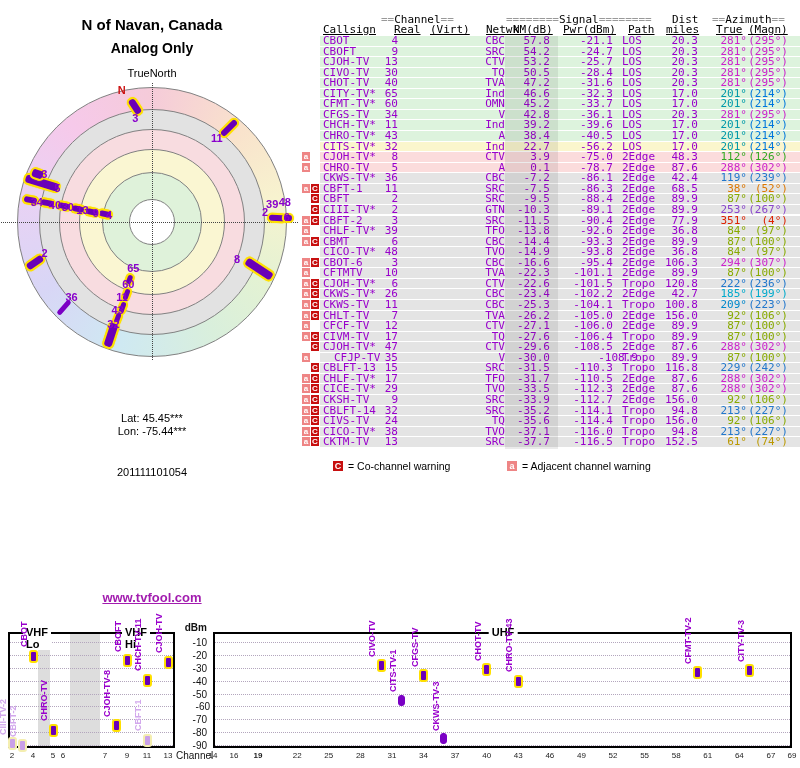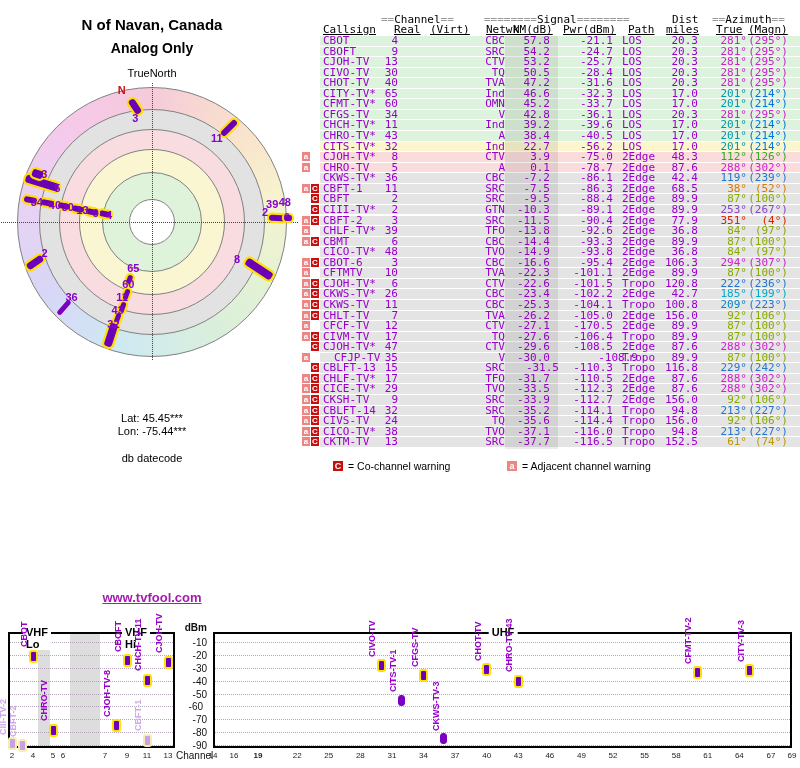--- a/index.html
+++ b/index.html
@@ -116,28 +116,28 @@
         <div class="mlab" style="left: 264.968px; top: 212.117px;">2</div>
         <div class="mlab" style="left: 272.165px; top: 204.041px;">39</div>
         <div class="mlab" style="left: 284.85px; top: 202.146px;">48</div>
         <div class="mlab" style="left: 286.918px; top: 217.289px;">6</div>
         <div class="mlab nflag" style="left: 121.632px; top: 90.46px;">N</div>
       </div>
   </div>
 
   <div class="abs ctr sc-line" style="left:2px;top:412px;width:300px">Lat: 45.45***</div>
   <div class="abs ctr sc-line" style="left:2px;top:425px;width:300px">Lon: -75.44***</div>
-  <div class="abs ctr sc-line" style="left:2px;top:452px;width:300px">db datecode</div>
+  <div class="abs ctr sc-line" style="left:2px;top:466px;width:300px">201111101054</div>
 
   <div class="abs ctr" style="left:2px;top:588px;width:300px">
     <span class="link">www.tvfool.com</span>
   </div>
 
   <div class="hdr" style="left:381px;top:13px"><span class="eq">==</span><span>Channel</span><span class="eq">==</span></div>
-  <div class="hdr" style="left:484px;top:13px"><span class="eq">========</span><span>Signal</span><span class="eq">========</span></div>
+  <div class="hdr" style="left:506px;top:13px"><span class="eq">========</span><span>Signal</span><span class="eq">========</span></div>
   <div class="hdr" style="left:672px;top:13px"><span>Dist</span></div>
   <div class="hdr" style="left:712px;top:13px"><span class="eq">==</span><span>Azimuth</span><span class="eq">==</span></div>
   <div id="col-headers">
       <div class="hdr hu" style="left: 323px; top: 23px;"><span>Callsign</span></div>
       <div class="hdr hu" style="left: 394px; top: 23px;"><span>Real</span></div>
       <div class="hdr hu" style="left: 430px; top: 23px;"><span>(Virt)</span></div>
       <div class="hdr hu" style="left: 486px; top: 23px;"><span>Netwk</span></div>
       <div class="hdr hu" style="left: 513px; top: 23px;"><span>NM(dB)</span></div>
       <div class="hdr hu" style="left: 563px; top: 23px;"><span>Pwr(dBm)</span></div>
       <div class="hdr hu" style="left: 628px; top: 23px;"><span>Path</span></div>
@@ -493,21 +493,21 @@
         <div class="cell r" style="left: 698px; width: 49px; color: rgb(136, 170, 0);">92°</div>
         <div class="cell r" style="left: 736px; width: 52px; color: rgb(136, 170, 0);">(106°)</div>
       </div>
       <div class="abs" style="left: 0px; top: 321.12px; width: 800px; height: 11px;">
         <div class="abs bg-e" style="left: 320px; top: 0px; width: 480px; height: 9.5px;"></div>
         <div class="warn warn-a" style="left: 302px; top: 0px;">a</div>
         <div class="cell" style="left: 323px; width: 66px;">CFCF-TV</div>
         <div class="cell r" style="left: 358px; width: 40px;">12</div>
         <div class="cell r" style="left: 462px; width: 43px;">CTV</div>
         <div class="cell r" style="left: 498px; width: 52px;">-27.1</div>
-        <div class="cell r" style="left: 549px; width: 64px;">-170.5</div>
+        <div class="cell r" style="left: 549px; width: 64px;">-106.0</div>
         <div class="cell" style="left: 622px; width: 46px;">2Edge</div>
         <div class="cell r" style="left: 650px; width: 48px;">89.9</div>
         <div class="cell r" style="left: 698px; width: 49px; color: rgb(136, 170, 0);">87°</div>
         <div class="cell r" style="left: 736px; width: 52px; color: rgb(136, 170, 0);">(100°)</div>
       </div>
       <div class="abs" style="left: 0px; top: 331.68px; width: 800px; height: 11px;">
         <div class="abs bg-e" style="left: 320px; top: 0px; width: 480px; height: 9.5px;"></div>
         <div class="warn warn-a" style="left: 302px; top: 0px;">a</div>
         <div class="warn warn-C" style="left: 311px; top: 0px;">C</div>
         <div class="cell" style="left: 323px; width: 66px;">CIVM-TV</div>
@@ -545,21 +545,21 @@
         <div class="cell r" style="left: 650px; width: 48px;">89.9</div>
         <div class="cell r" style="left: 698px; width: 49px; color: rgb(136, 170, 0);">87°</div>
         <div class="cell r" style="left: 736px; width: 52px; color: rgb(136, 170, 0);">(100°)</div>
       </div>
       <div class="abs" style="left: 0px; top: 363.36px; width: 800px; height: 11px;">
         <div class="abs bg-e" style="left: 320px; top: 0px; width: 480px; height: 9.5px;"></div>
         <div class="warn warn-C" style="left: 311px; top: 0px;">C</div>
         <div class="cell" style="left: 323px; width: 66px;">CBLFT-13</div>
         <div class="cell r" style="left: 358px; width: 40px;">15</div>
         <div class="cell r" style="left: 462px; width: 43px;">SRC</div>
-        <div class="cell r" style="left: 498px; width: 52px; padding-left: 9px;">-31.5</div>
+        <div class="cell r" style="left: 498px; width: 52px;">-31.5</div>
         <div class="cell r" style="left: 549px; width: 64px;">-110.3</div>
         <div class="cell" style="left: 622px; width: 46px;">Tropo</div>
         <div class="cell r" style="left: 650px; width: 48px;">116.8</div>
         <div class="cell r" style="left: 698px; width: 49px; color: rgb(34, 119, 204);">229°</div>
         <div class="cell r" style="left: 736px; width: 52px; color: rgb(34, 119, 204);">(242°)</div>
       </div>
       <div class="abs" style="left: 0px; top: 373.92px; width: 800px; height: 11px;">
         <div class="abs bg-e" style="left: 320px; top: 0px; width: 480px; height: 9.5px;"></div>
         <div class="warn warn-a" style="left: 302px; top: 0px;">a</div>
         <div class="warn warn-C" style="left: 311px; top: 0px;">C</div>
@@ -683,21 +683,21 @@
         <div class="grid" style="left: 215px; top: 667.75px; width: 575px;"></div>
         <div class="ytick" style="left: 181px; top: 667.75px;">-30</div>
         <div class="grid" style="left: 10px; top: 680.625px; width: 163px;"></div>
         <div class="grid" style="left: 215px; top: 680.625px; width: 575px;"></div>
         <div class="ytick" style="left: 181px; top: 680.625px;">-40</div>
         <div class="grid" style="left: 10px; top: 693.5px; width: 163px;"></div>
         <div class="grid" style="left: 215px; top: 693.5px; width: 575px;"></div>
         <div class="ytick" style="left: 181px; top: 693.5px;">-50</div>
         <div class="grid" style="left: 10px; top: 706.375px; width: 163px;"></div>
         <div class="grid" style="left: 215px; top: 706.375px; width: 575px;"></div>
-        <div class="ytick" style="left: 177px; top: 706.375px;">-60</div>
+        <div class="ytick" style="left: 184px; top: 706.375px;">-60</div>
         <div class="grid" style="left: 10px; top: 719.25px; width: 163px;"></div>
         <div class="grid" style="left: 215px; top: 719.25px; width: 575px;"></div>
         <div class="ytick" style="left: 181px; top: 719.25px;">-70</div>
         <div class="grid" style="left: 10px; top: 732.125px; width: 163px;"></div>
         <div class="grid" style="left: 215px; top: 732.125px; width: 575px;"></div>
         <div class="ytick" style="left: 181px; top: 732.125px;">-80</div>
         <div class="grid" style="left: 10px; top: 745px; width: 163px;"></div>
         <div class="grid" style="left: 215px; top: 745px; width: 575px;"></div>
         <div class="ytick" style="left: 181px; top: 745px;">-90</div>
         <div class="sec" style="left: 37px; top: 626px;">VHF Lo</div>

